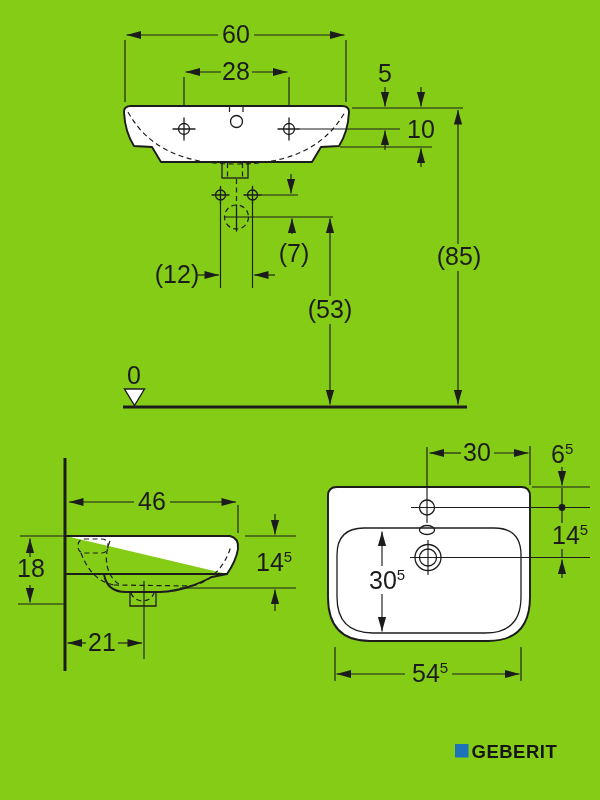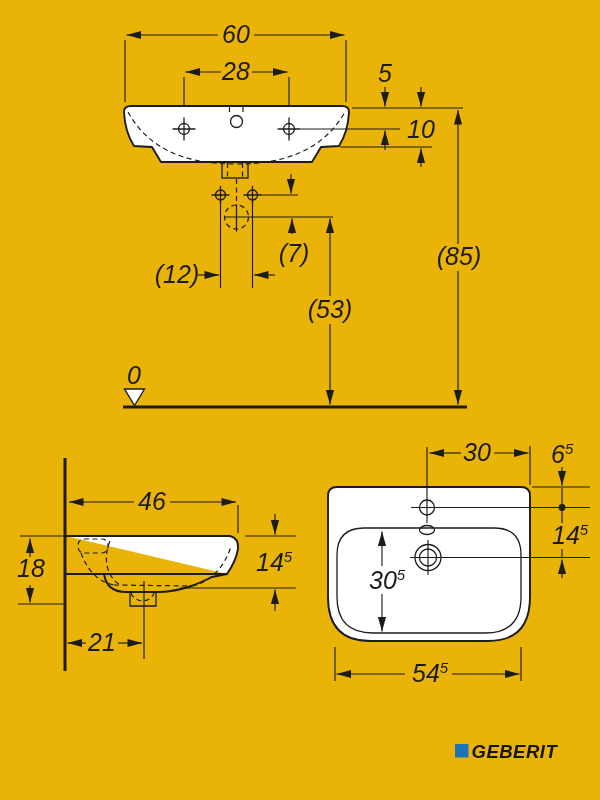--- a/index.html
+++ b/index.html
@@ -1,16 +1,16 @@
 <!DOCTYPE html>
 <html><head>
 <meta charset="utf-8">
 <style>
   html,body{margin:0;padding:0;background:#fff;}
-  .page{width:600px;height:800px;background:#eab308;position:relative;overflow:hidden;font-style:italic;}
+  .page{width:600px;height:800px;background:#84cc16;position:relative;overflow:hidden;}
   svg{display:block;}
   .o{stroke:#1c1c1c;fill:none;stroke-width:1.9;stroke-linejoin:round;stroke-linecap:round;}
   .of{fill:#ffffff;}
   .t{stroke:#1c1c1c;fill:none;stroke-width:1.3;stroke-linecap:round;}
   .d{stroke:#1c1c1c;fill:none;stroke-width:1.2;stroke-dasharray:5 3.5;stroke-linecap:butt;}
   .dim{stroke:#1c1c1c;fill:none;stroke-width:1.15;}
   .thick{stroke:#1c1c1c;stroke-width:3;fill:none;}
   text{font-family:"Liberation Sans","DejaVu Sans",sans-serif;font-size:25px;fill:#1c1c1c;text-anchor:middle;}
   .st{text-anchor:start;}
   .sup{font-size:15px;}

